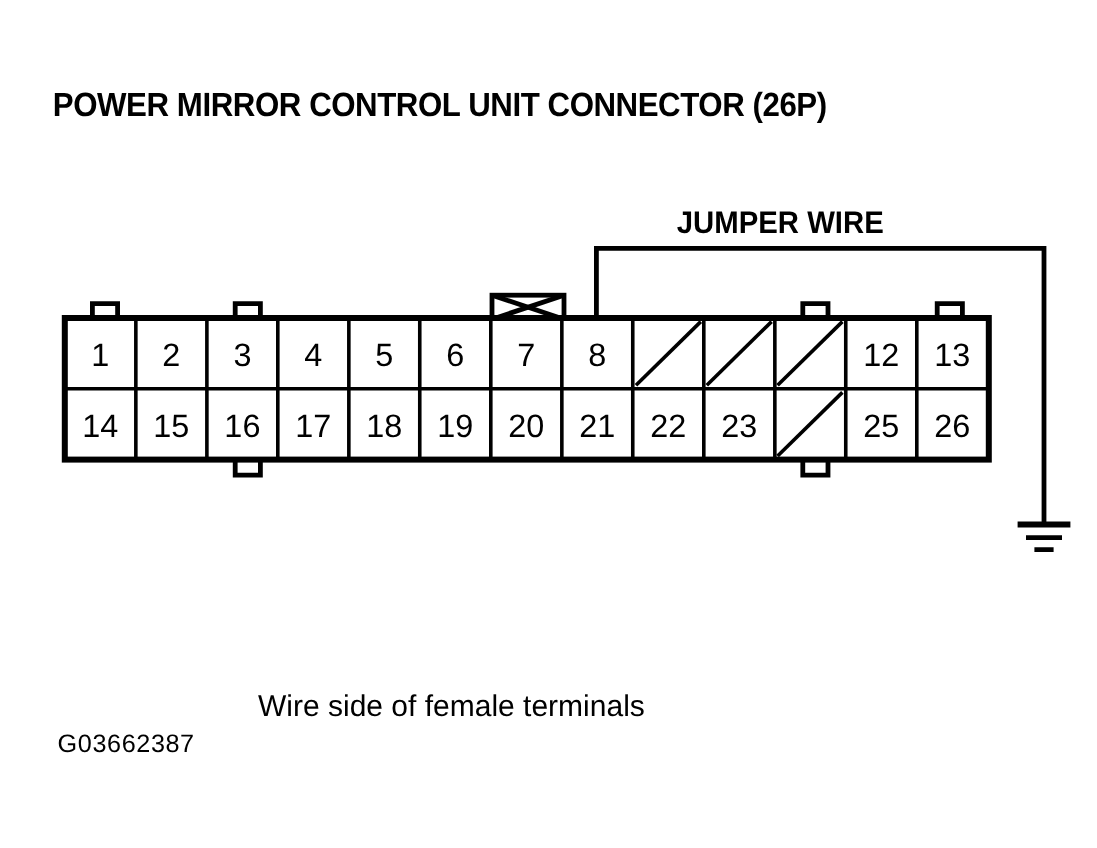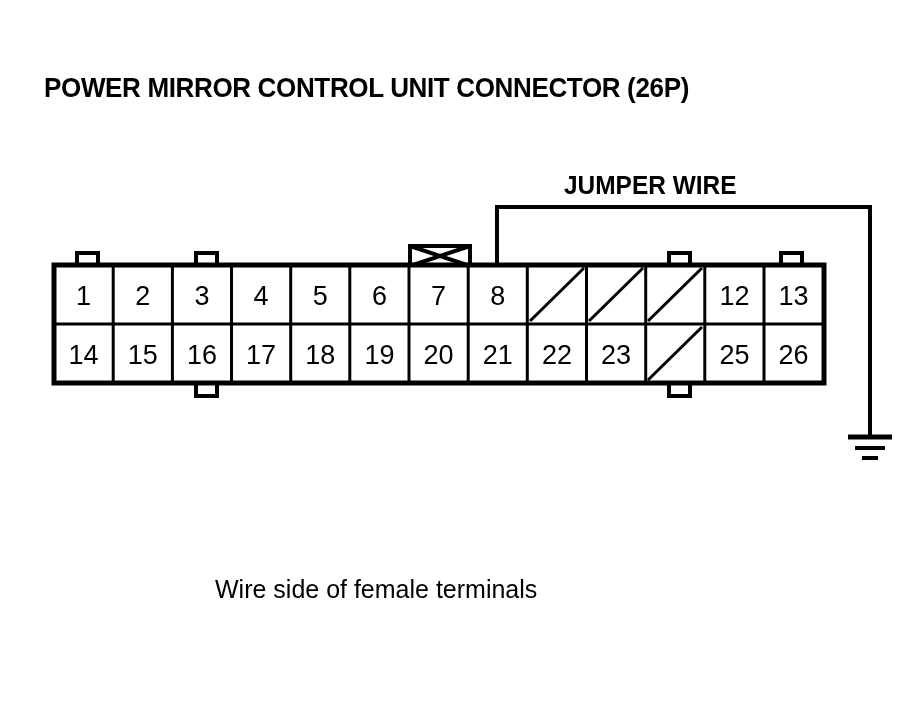--- a/index.html
+++ b/index.html
@@ -194,14 +194,15 @@
       <text class="cell-num" x="604.1" y="364">23</text>
       <text class="cell-num" x="663.2" y="364"></text>
       <text class="cell-num" x="722.4" y="364">25</text>
       <text class="cell-num" x="781.6" y="364">26</text>
     </g>
 
   </svg>
 
   <div class="caption">Wire side of female terminals</div>
 
+  <div class="figure-id">G03662387</div>
 
 </div>
 
 </body></html>

